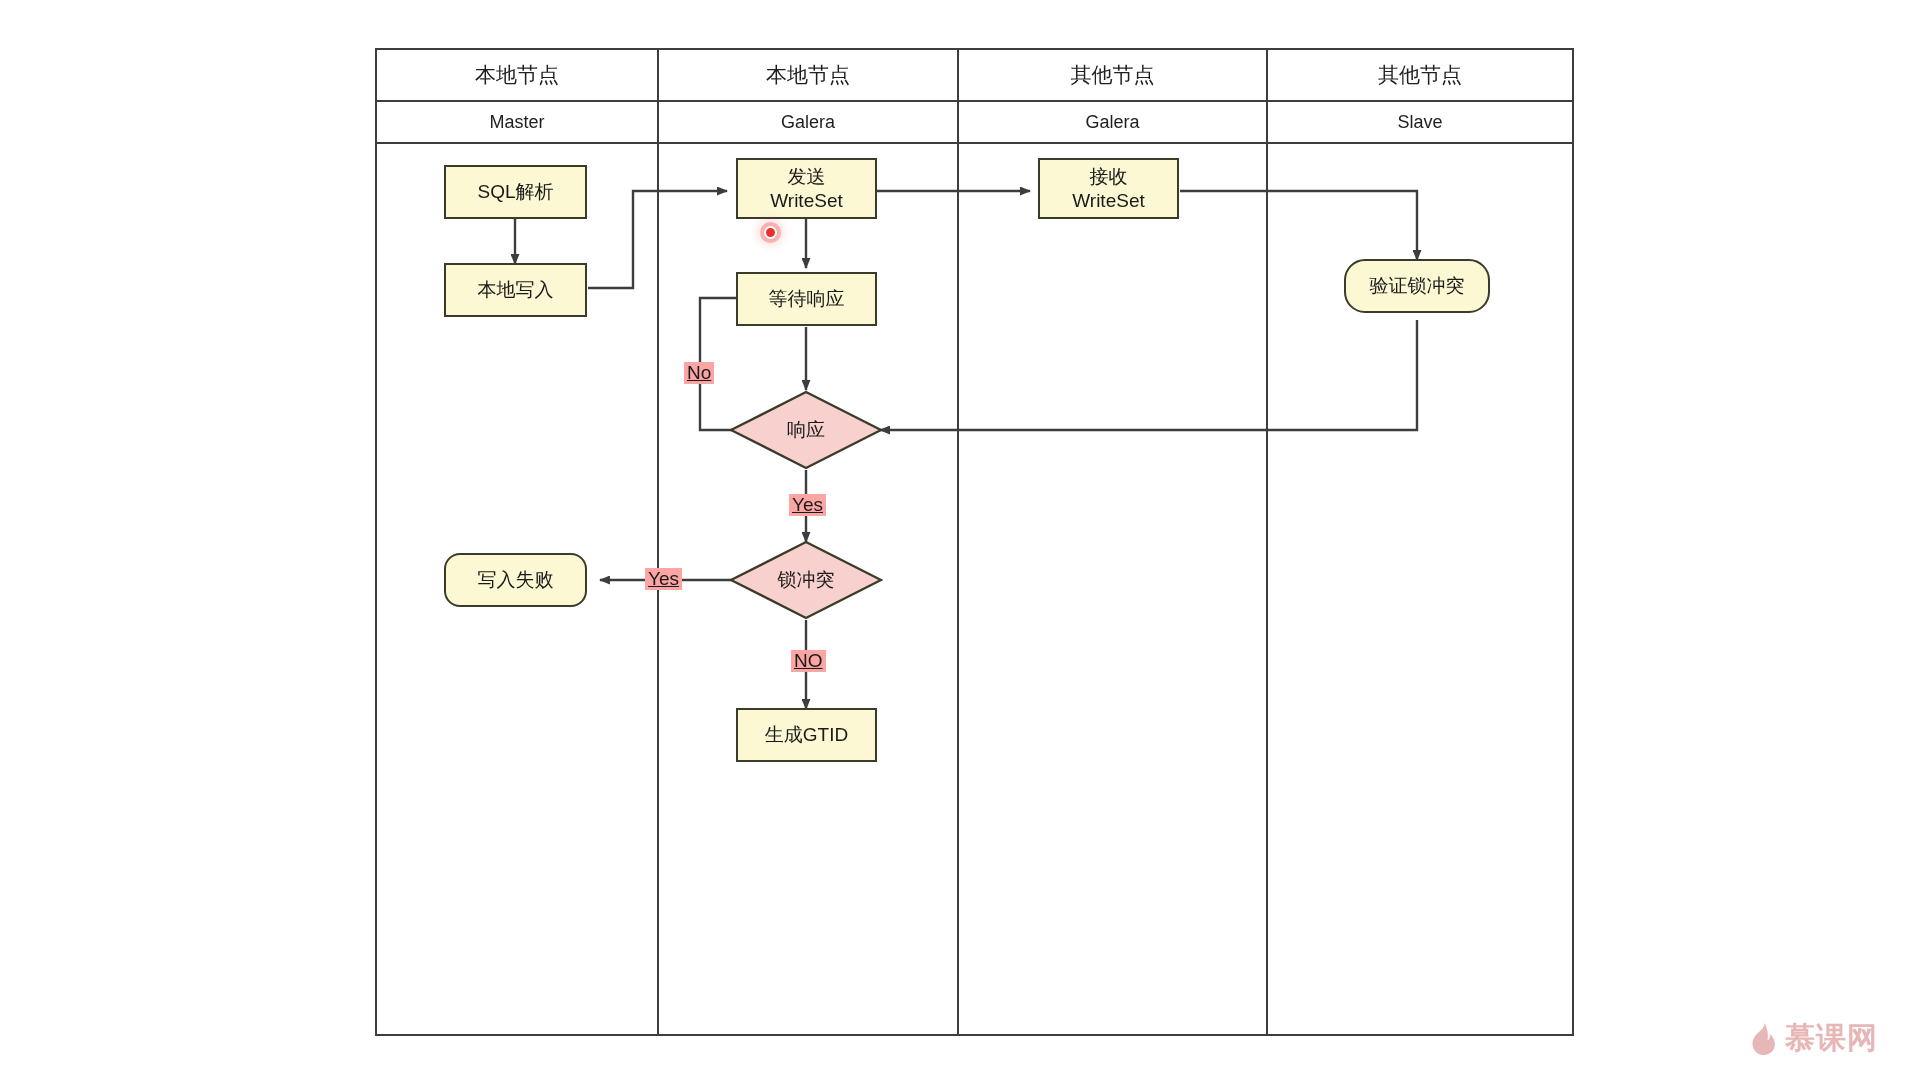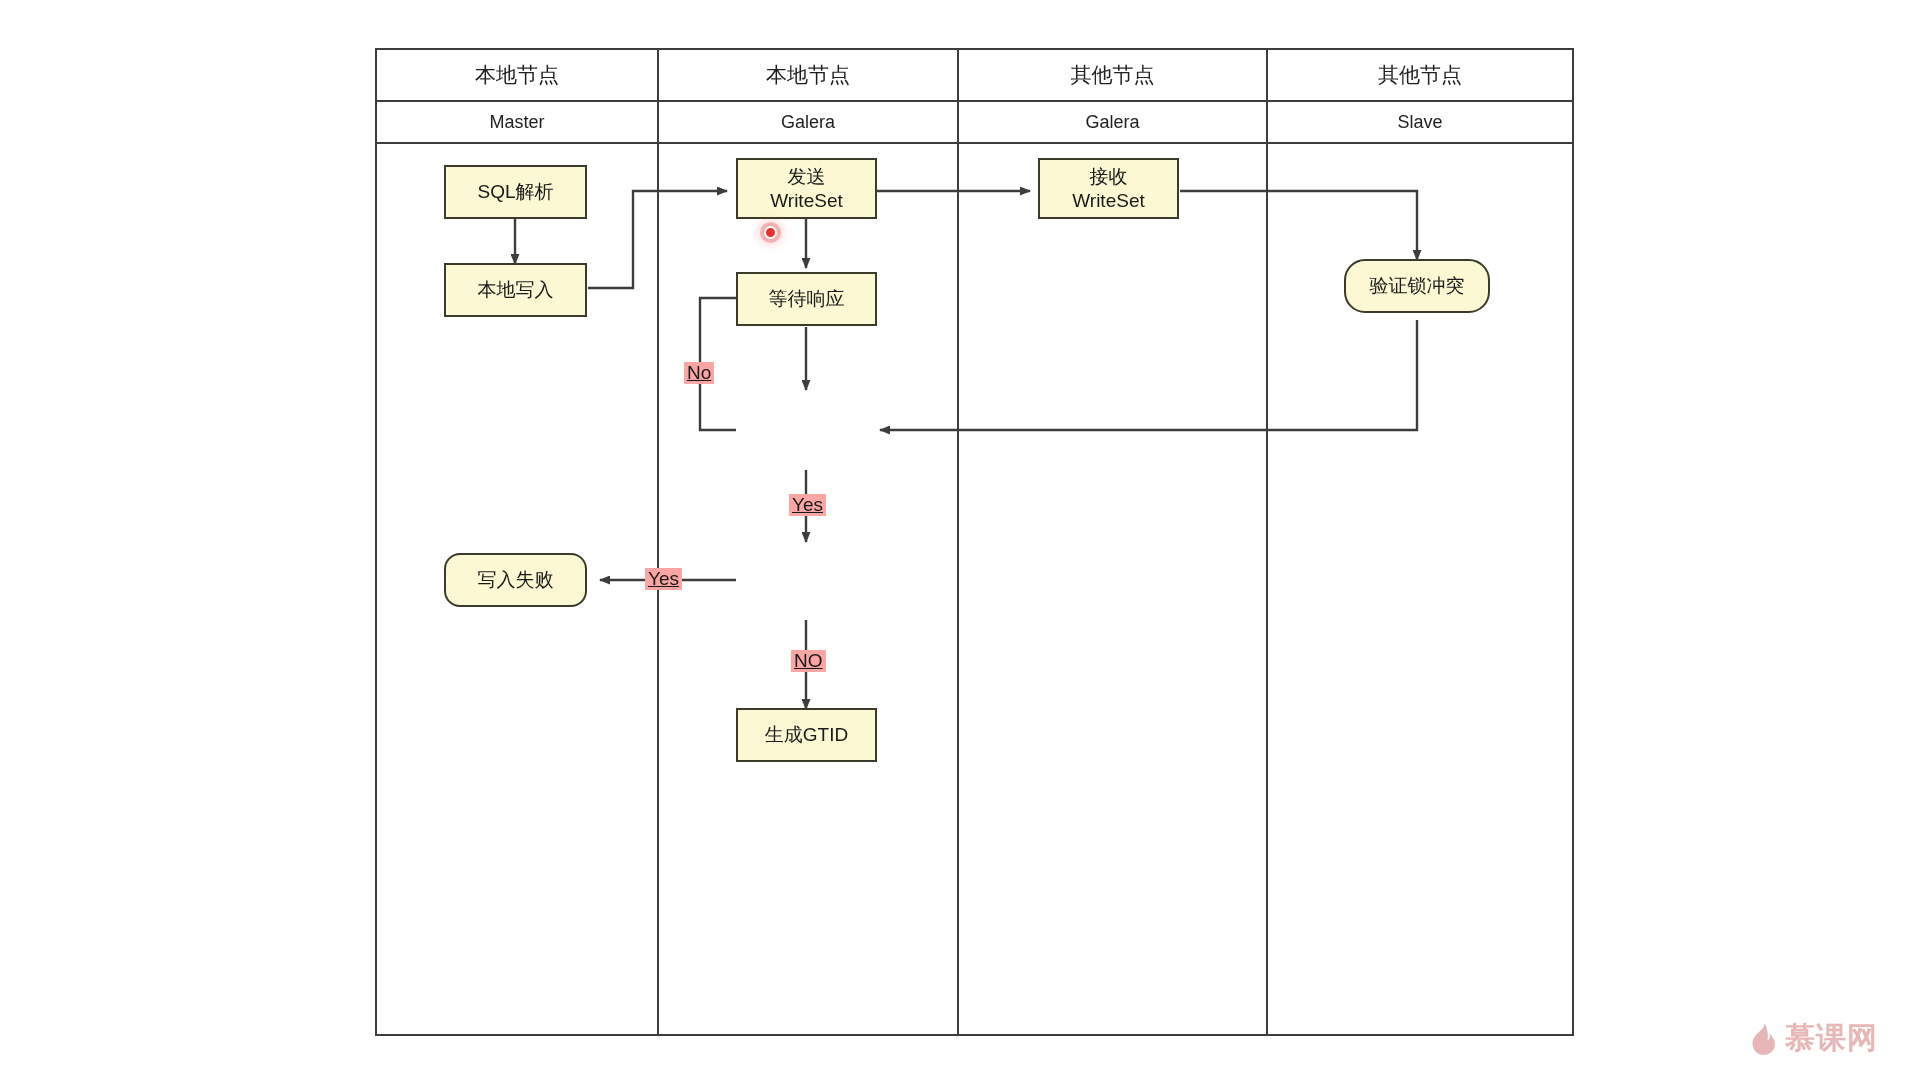--- a/index.html
+++ b/index.html
@@ -246,21 +246,33 @@
 
   <div class="node process" style="left:736px; top:158px; width:141px; height:61px; flex-direction:column;">
     <span>发送</span>
     <span>WriteSet</span>
   </div>
 
   <div class="node process" style="left:736px; top:272px; width:141px; height:54px;">
     <span>等待响应</span>
   </div>
 
-
+  <div class="node decision" style="left:729px; top:390px; width:154px; height:80px;">
+    <svg class="diamond-shape" viewBox="0 0 154 80" preserveAspectRatio="none">
+      <polygon points="77,2 152,40 77,78 2,40" fill="#f8d0ce" stroke="#3b3b29" stroke-width="2.4"></polygon>
+    </svg>
+    <span class="diamond-label">响应</span>
+  </div>
+
+  <div class="node decision" style="left:729px; top:540px; width:154px; height:80px;">
+    <svg class="diamond-shape" viewBox="0 0 154 80" preserveAspectRatio="none">
+      <polygon points="77,2 152,40 77,78 2,40" fill="#f8d0ce" stroke="#3b3b29" stroke-width="2.4"></polygon>
+    </svg>
+    <span class="diamond-label">锁冲突</span>
+  </div>
 
   <div class="node process" style="left:736px; top:708px; width:141px; height:54px;">
     <span>生成GTID</span>
   </div>
 
   <div class="node process" style="left:1038px; top:158px; width:141px; height:61px; flex-direction:column;">
     <span>接收</span>
     <span>WriteSet</span>
   </div>
 

